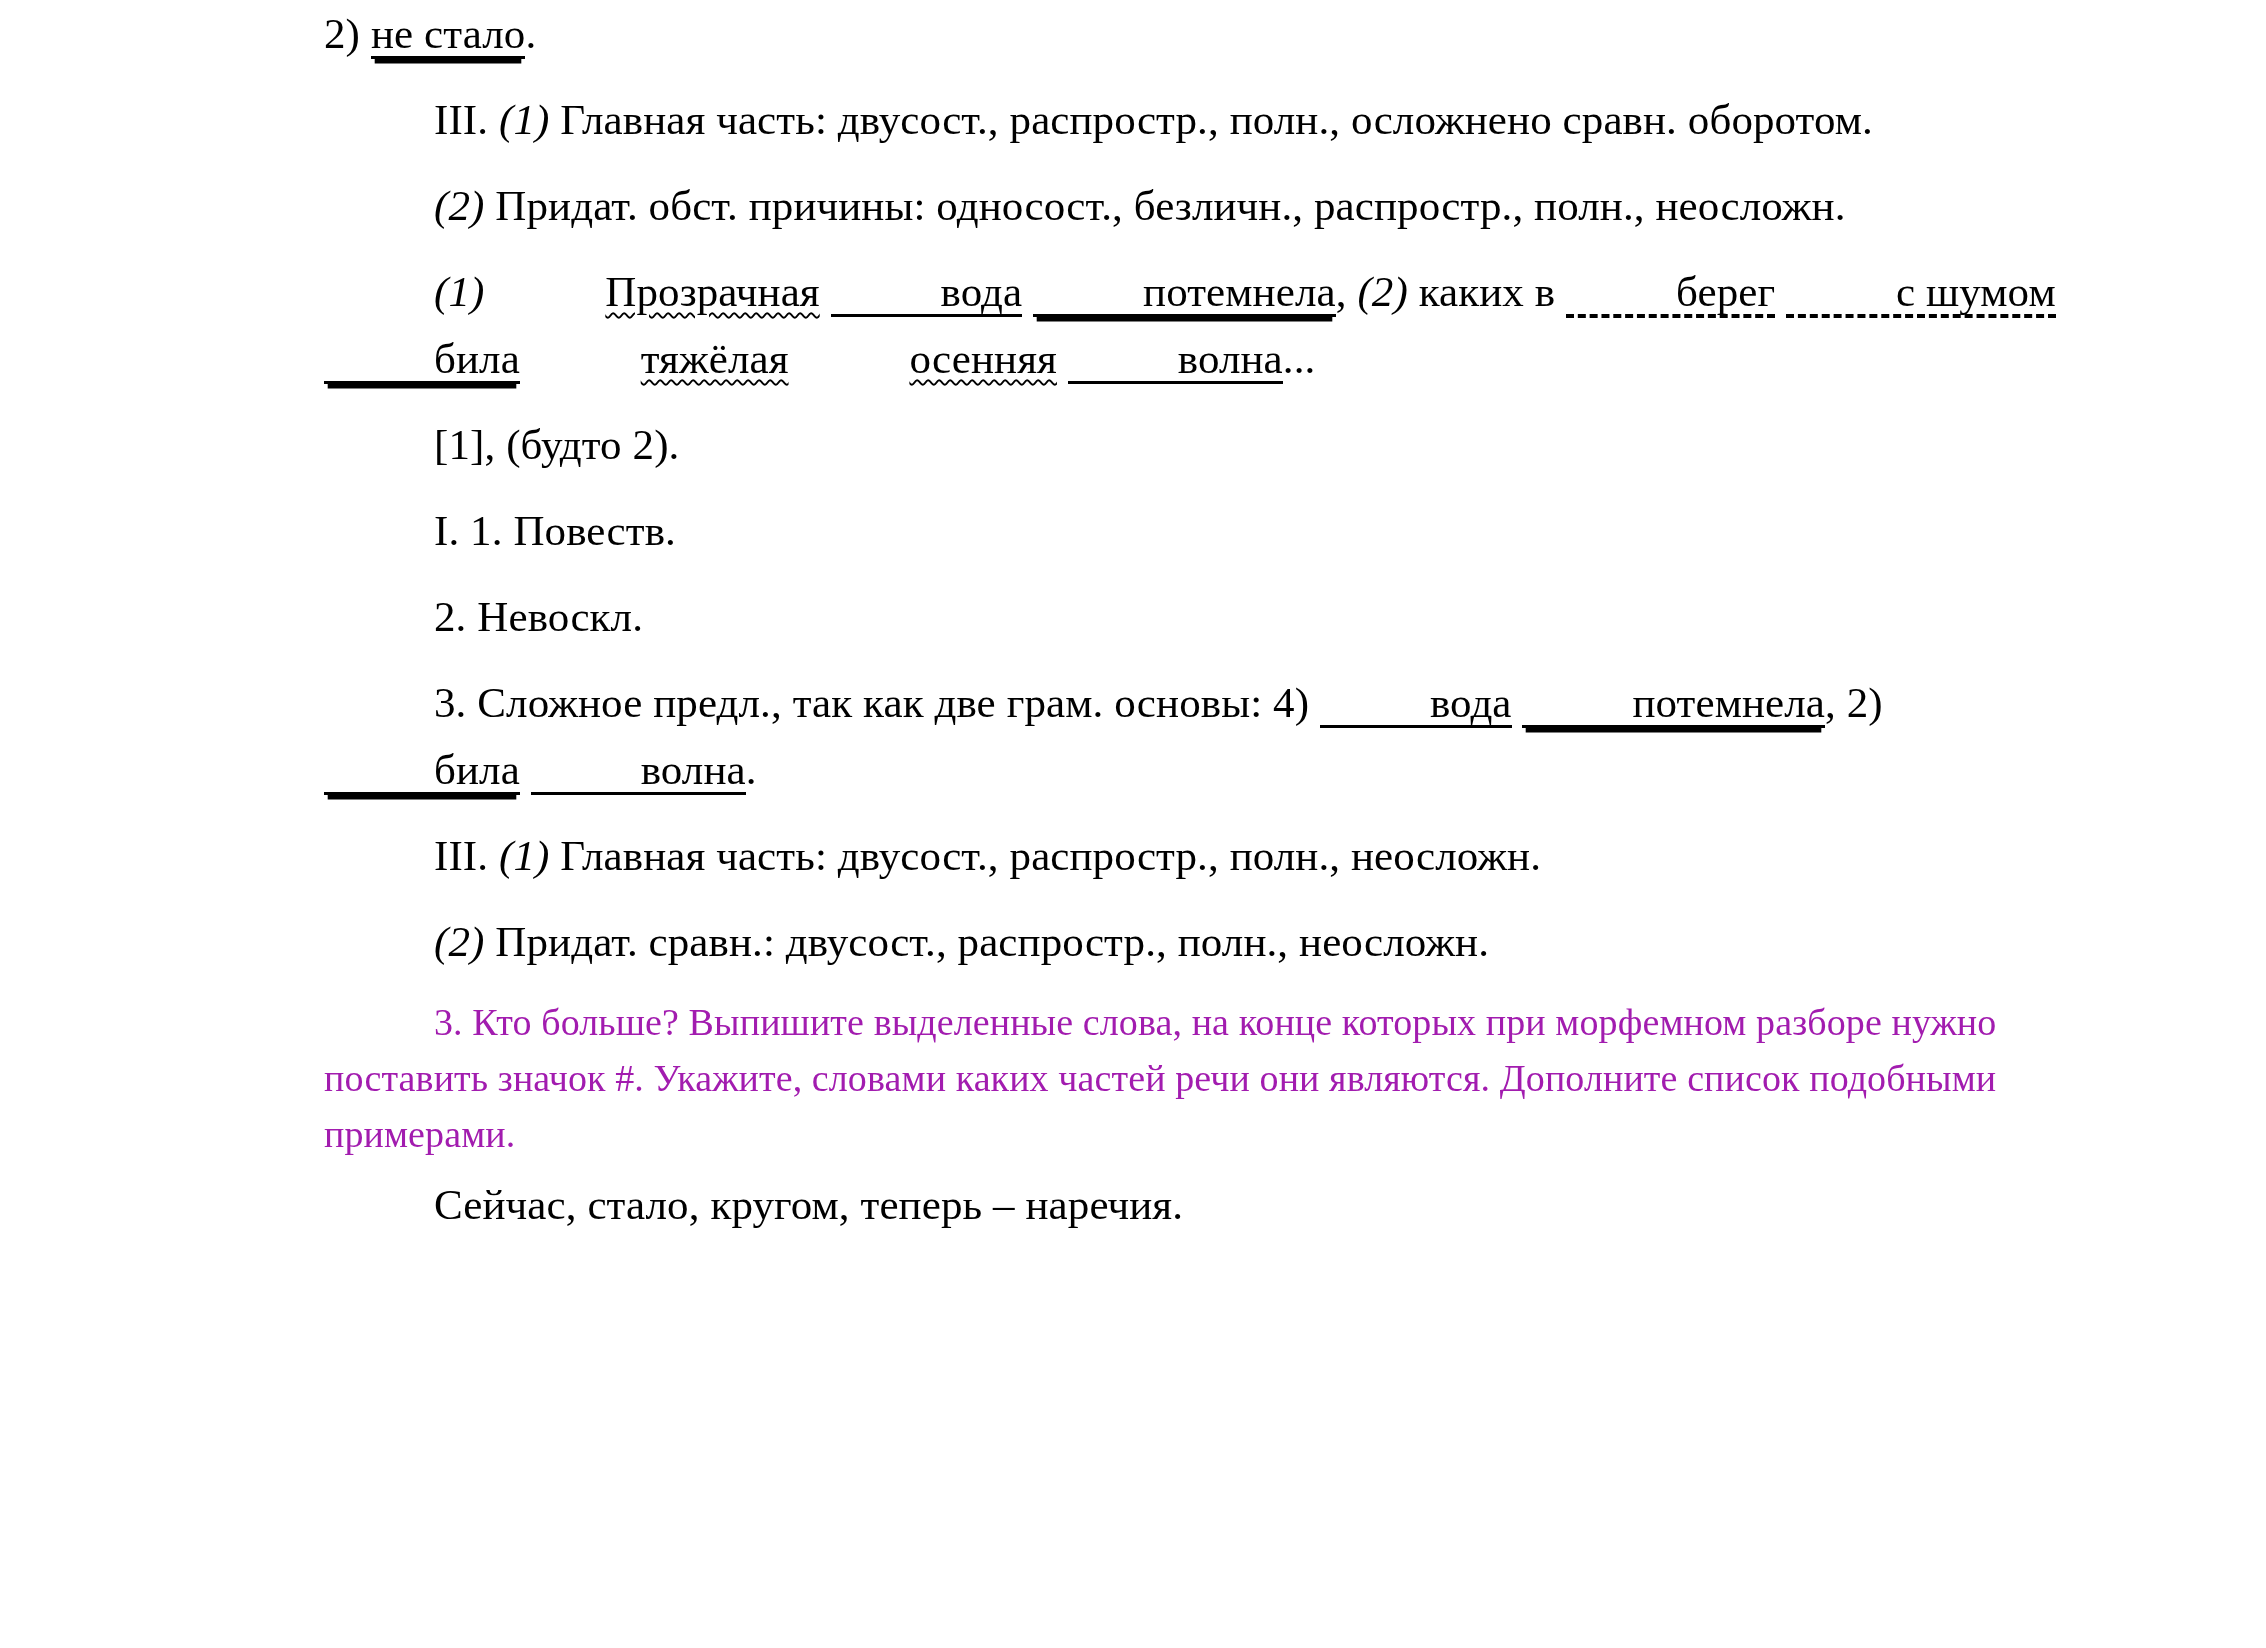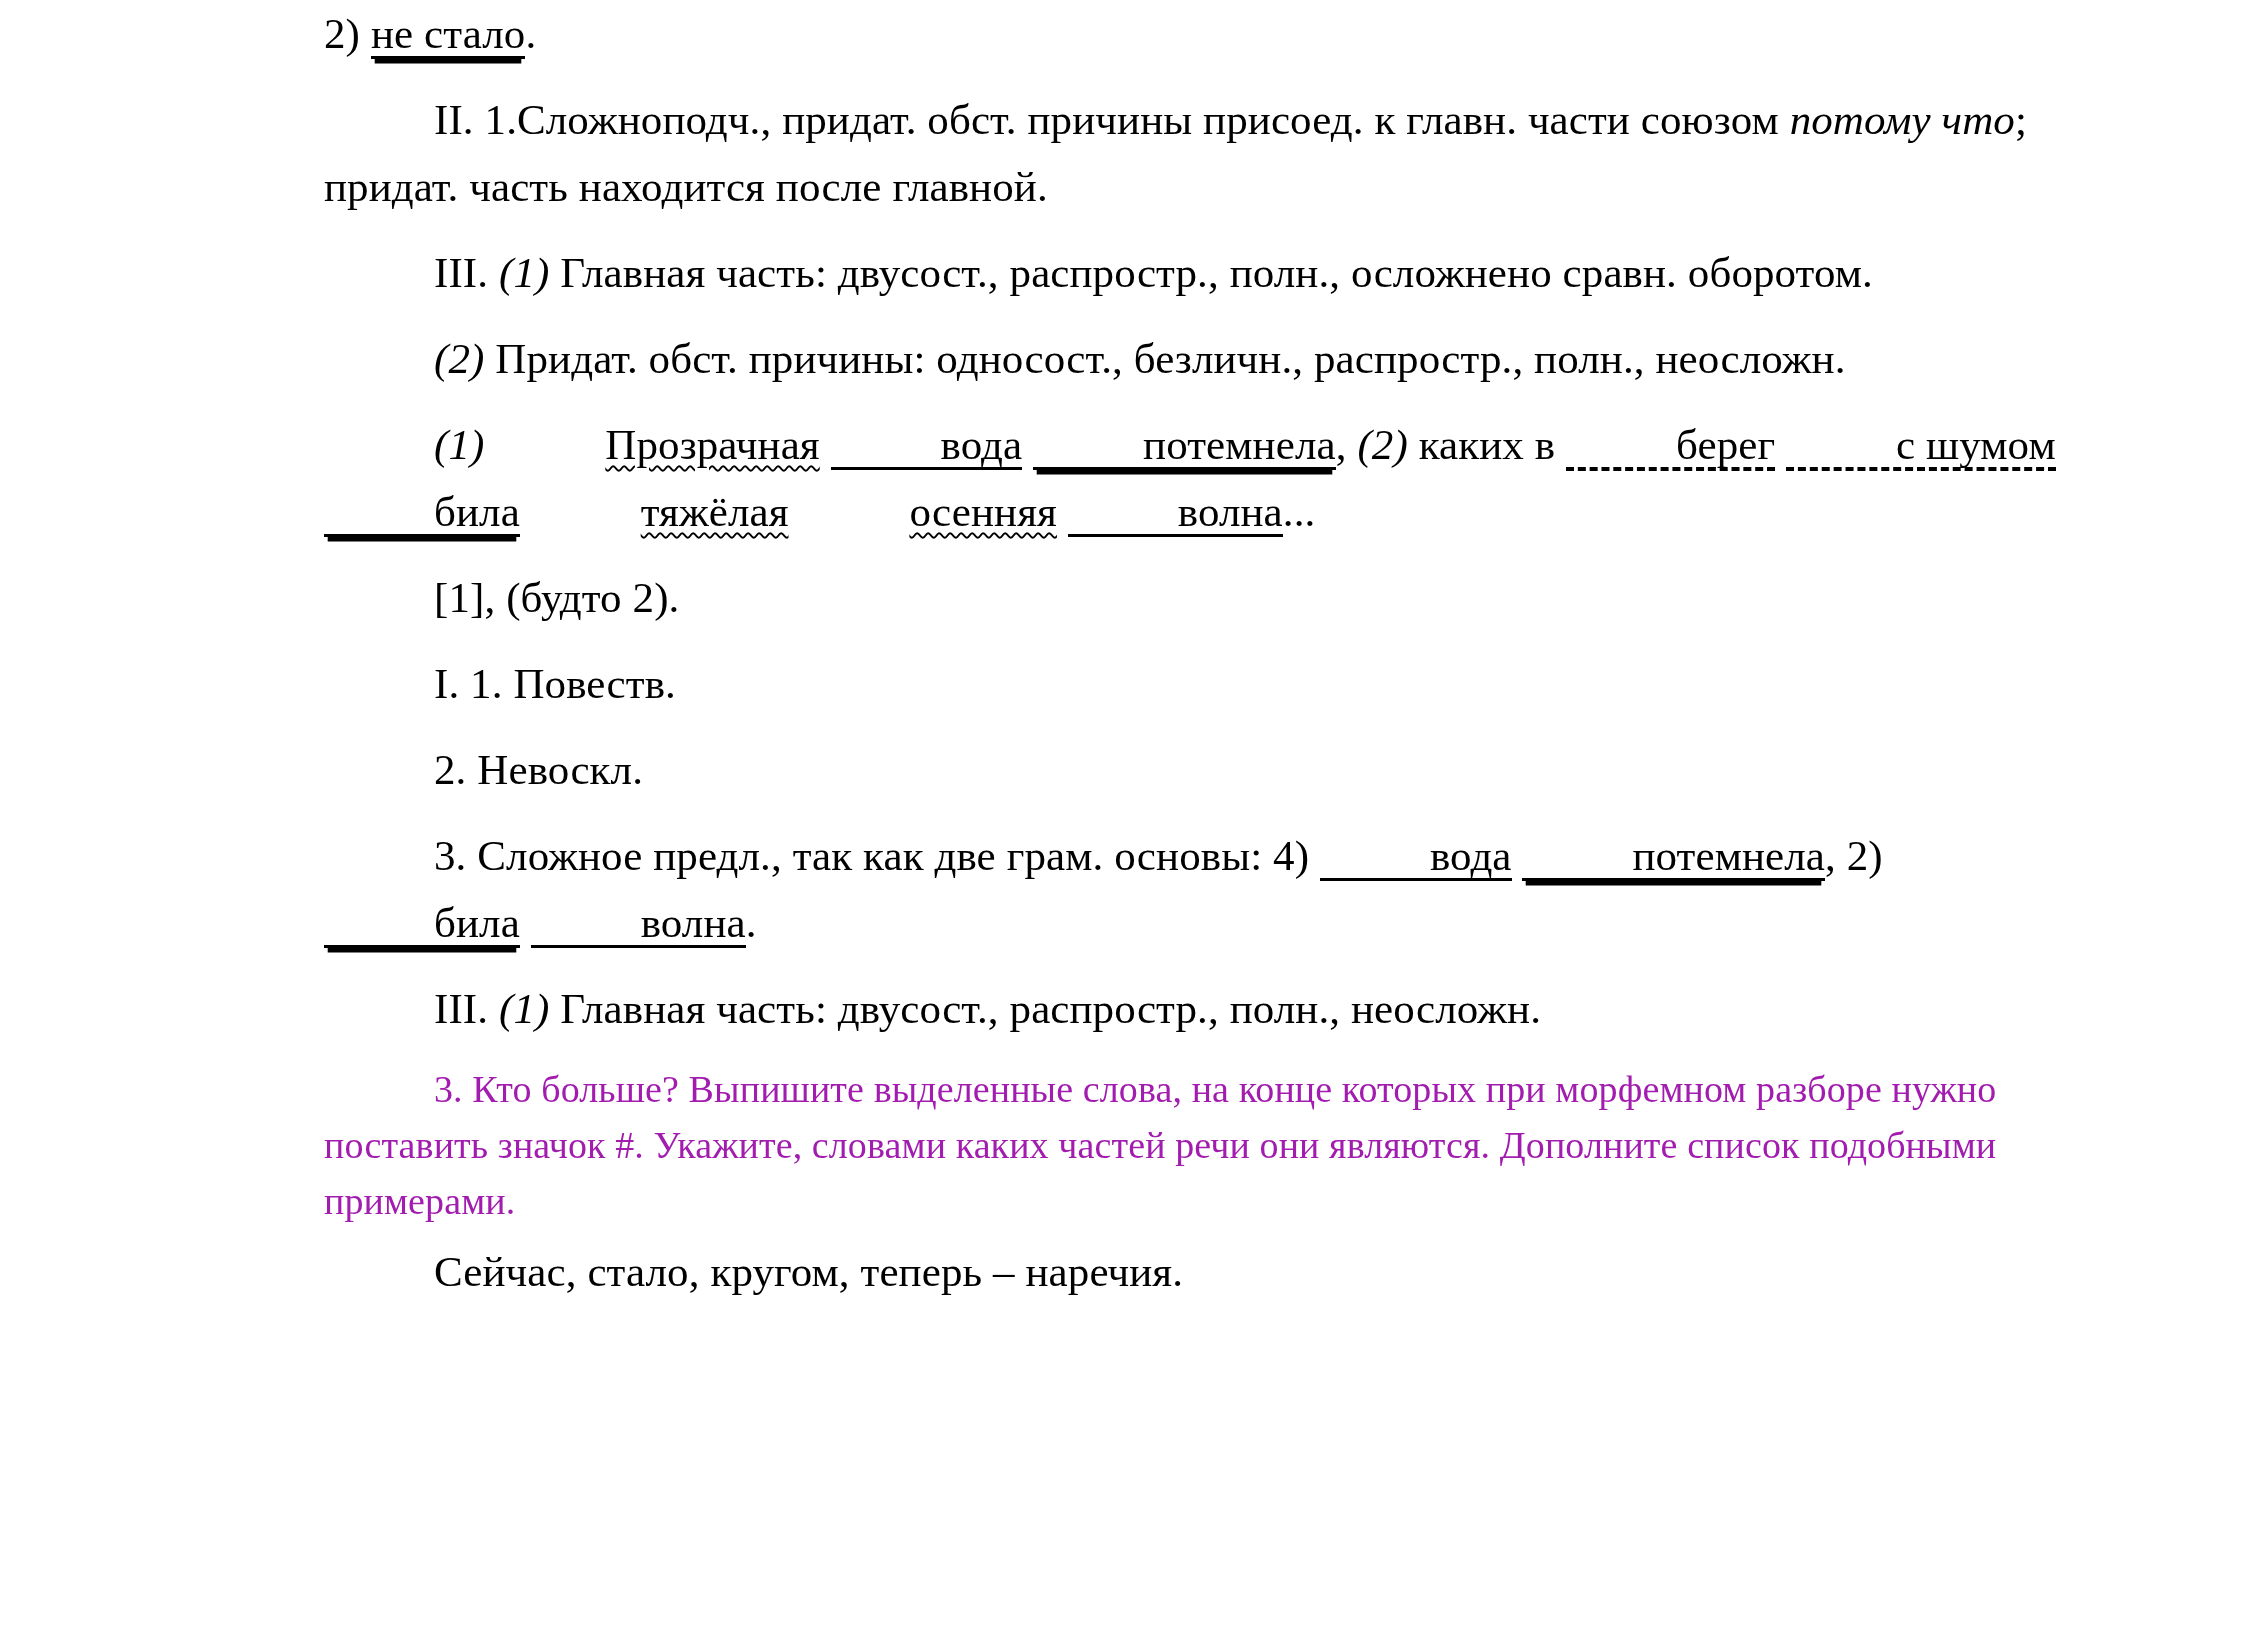--- a/index.html
+++ b/index.html
@@ -84,24 +84,20 @@
 </head>
 <body>
 
 <div class="page">
 
   <p class="para noindent">
     <span>2)</span>
     <span class="u-double">не стало</span><span>.</span>
   </p>
 
-  <p class="para">
-    <span>II.</span>
-    <span>1.Сложноподч., придат. обст. причины присоед. к главн. части союзом </span><span class="it">потому что</span><span>; придат. часть находится после главной.</span>
-  </p>
 
   <p class="para">
     <span>III.</span>
     <span class="it">(1)</span>
     <span>Главная часть: двусост., распростр., полн., осложнено сравн. оборотом.</span>
   </p>
 
   <p class="para">
     <span class="it">(2)</span>
     <span>Придат. обст. причины: односост., безличн., распростр., полн., неосложн.</span>
@@ -140,20 +136,24 @@
     <span class="u-single">волна</span><span>.</span>
   </p>
 
 
   <p class="para">
     <span>III.</span>
     <span class="it">(1)</span>
     <span>Главная часть: двусост., распростр., полн., неосложн.</span>
   </p>
 
+  <p class="para">
+    <span class="it">(2)</span>
+    <span>Придат. сравн.: двусост., распростр., полн., неосложн.</span>
+  </p>
 
   <p class="para gray">
     <span>3. Кто больше? Выпишите выделенные слова, на конце которых при морфемном разборе нужно поставить значок #. Укажите, словами каких частей речи они являются. Дополните список подобными примерами.</span>
   </p>
 
   <p class="para">
     <span>Сейчас, стало, кругом, теперь – наречия.</span>
   </p>
 
 </div>

